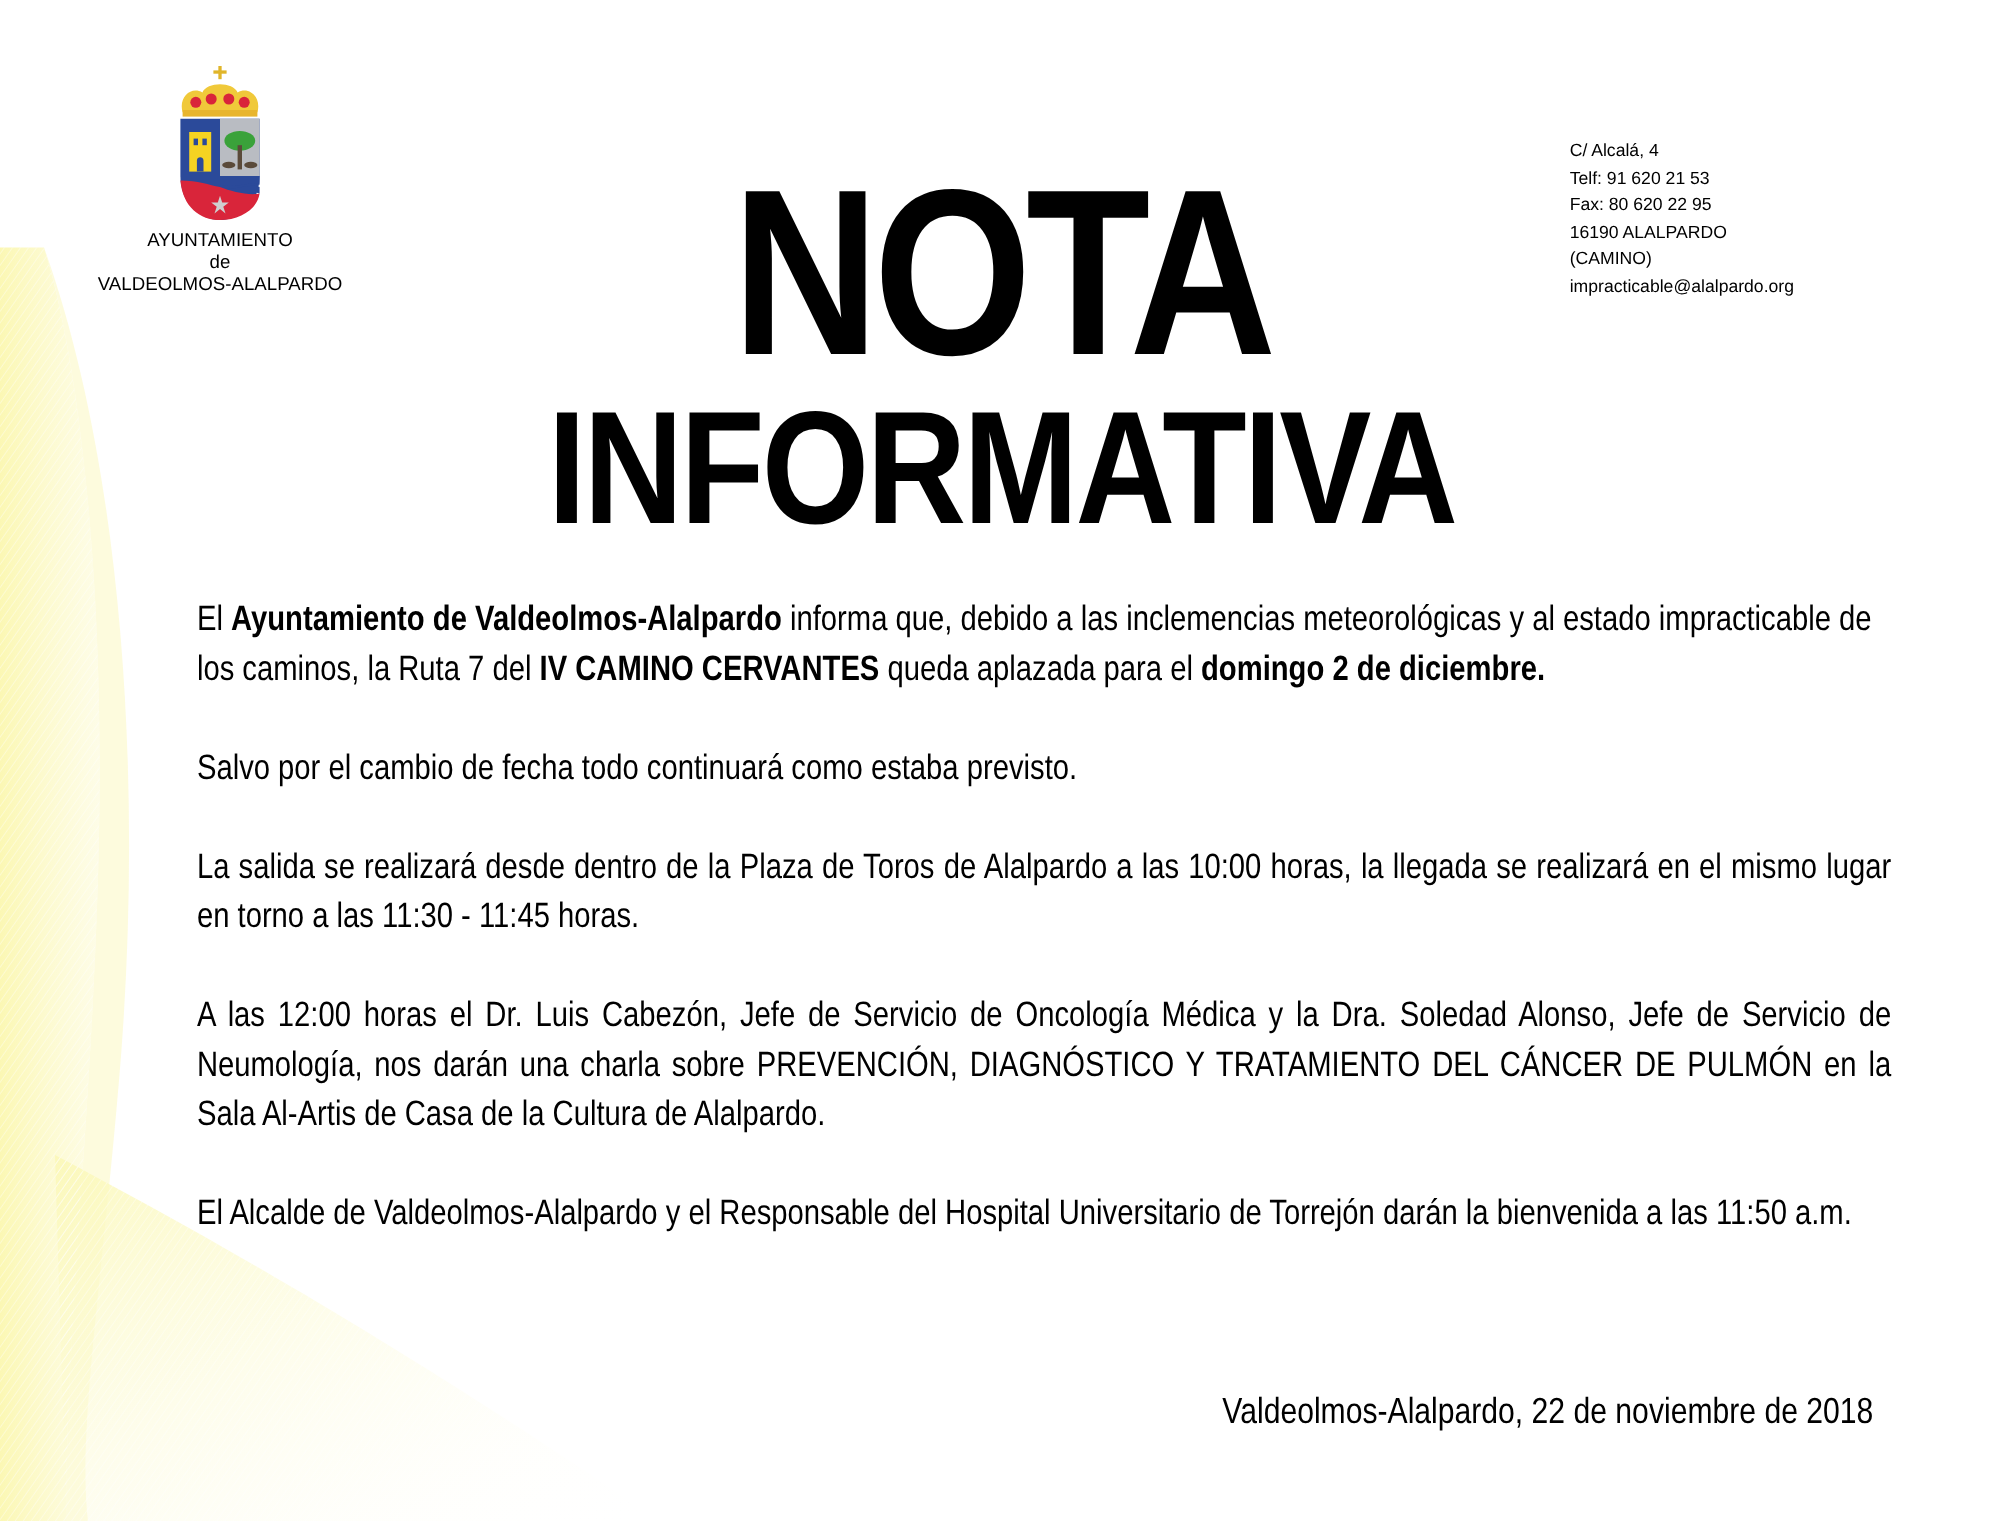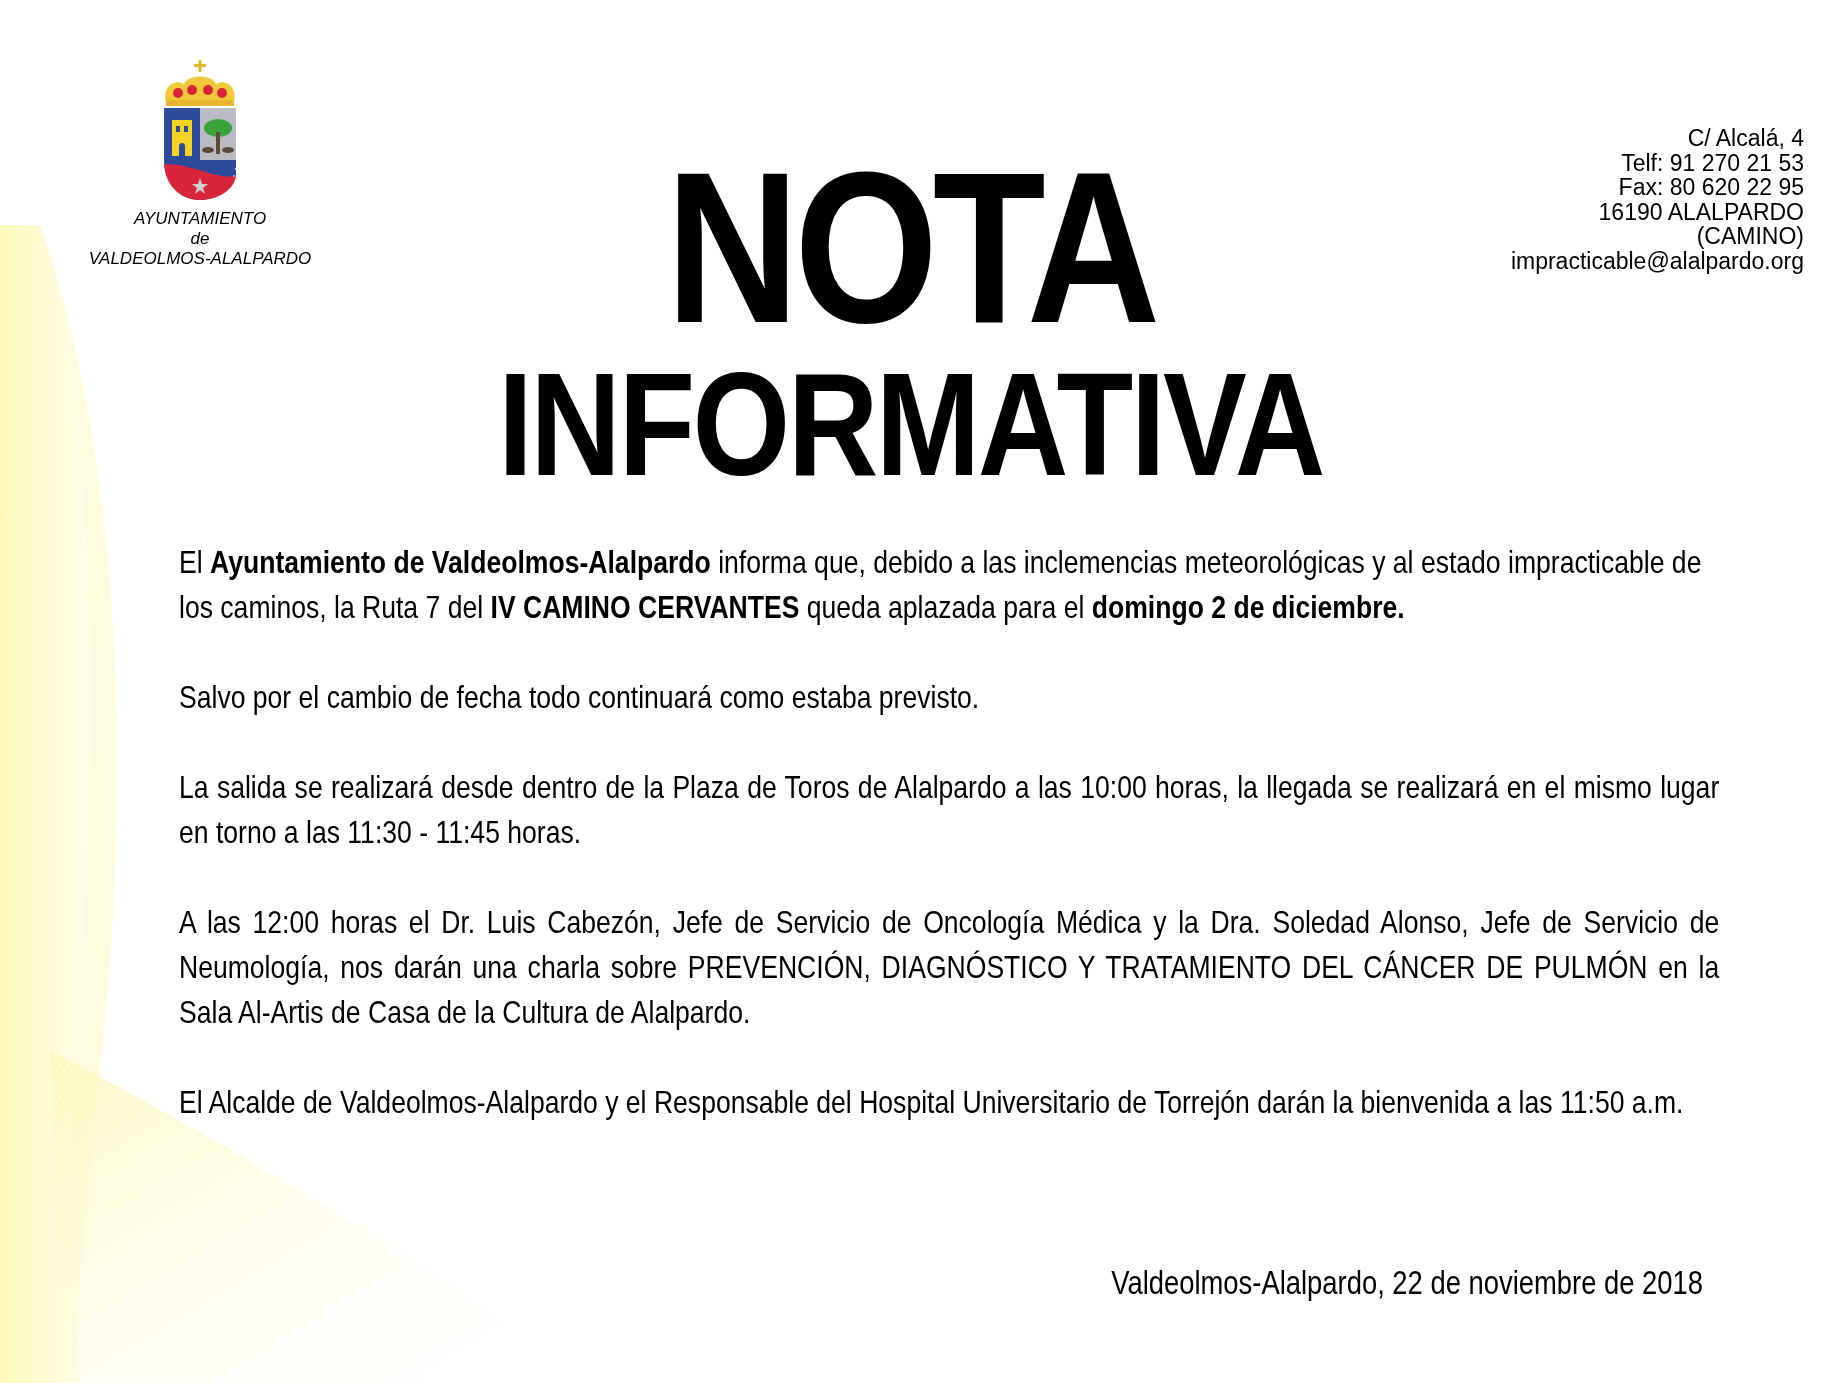--- a/index.html
+++ b/index.html
@@ -1,22 +1,22 @@
 <!DOCTYPE html>
 <html><head>
 <meta charset="utf-8">
 <style>
   html, body { margin:0; padding:0; }
   body { width:1821px; height:1383px; position:relative; overflow:hidden; background:#ffffff;
          font-family:"Liberation Sans", "DejaVu Sans", sans-serif; color:#000; }
   .bg-deco { position:absolute; left:0; top:0; width:1821px; height:1383px; pointer-events:none; }
   .logo { position:absolute; left:70px; top:60px; width:260px; text-align:center; }
   .logo svg { display:block; margin:0 auto; }
-  .logo-text { font-size:17px; line-height:20px; margin-top:4px;font-style:italic; }
-  .contact { position:absolute; left:1504px; top:126px; width:300px; text-align:right; font-size:23px; line-height:24.5px; }
+  .logo-text { font-size:17px; line-height:20px; margin-top:4px; }
+  .contact { position:absolute; left:1427px; top:126px; width:300px; text-align:left; font-size:16px; line-height:24.5px; }
   .title1 { position:absolute; left:0; width:1821px; top:140px; text-align:center; font-weight:bold;
             font-size:215px; line-height:215px; letter-spacing:-6px; transform:scaleX(0.86); transform-origin:center; }
   .title2 { position:absolute; left:0; width:1821px; top:352px; text-align:center; font-weight:bold;
             font-size:146px; line-height:146px; letter-spacing:-3px; transform:scaleX(0.86); transform-origin:center; }
   .body { position:absolute; left:151px; top:540px; width:1540px; font-size:32px; line-height:45px;margin-left:28px; }
   .body p { margin:0 0 45px 0; text-align:justify; }
   .body .p1 { text-align:left; }
   .body b { font-weight:bold; }
   .sign { position:absolute; right:118px; top:1263px; font-size:33px; line-height:40px;text-decoration:underline; }
   .cond { display:inline-block; transform:scaleX(0.83); transform-origin:left top; width:120.5%; }
@@ -79,21 +79,21 @@
   </svg>
   <div class="logo-text">
     <div>AYUNTAMIENTO</div>
     <div>de</div>
     <div>VALDEOLMOS-ALALPARDO</div>
   </div>
 </div>
 
 <div class="contact">
   <div>C/ Alcalá, 4</div>
-  <div>Telf: 91 270 21 53</div>
+  <div>Telf: 91 620 21 53</div>
   <div>Fax: 80 620 22 95</div>
   <div>16190 ALALPARDO</div>
   <div>(CAMINO)</div>
   <div>impracticable@alalpardo.org</div>
 </div>
 
 <div class="title1">NOTA</div>
 <div class="title2">INFORMATIVA</div>
 
 <div class="body">

